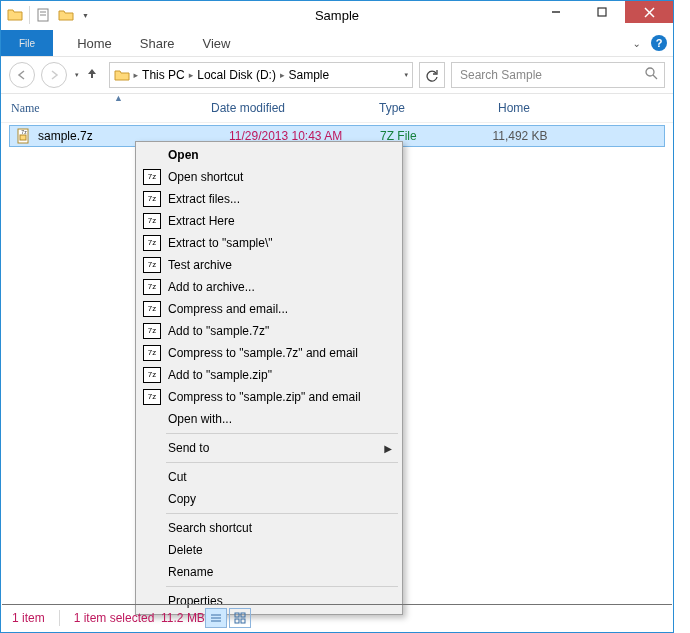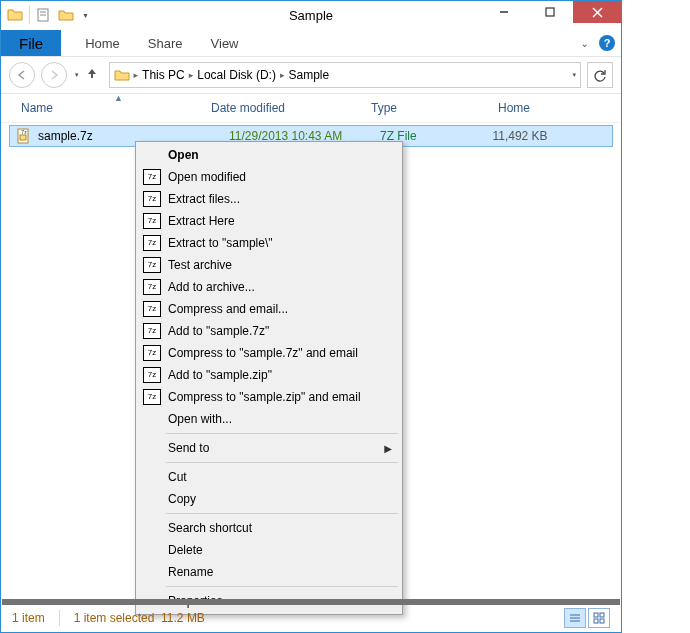--- a/index.html
+++ b/index.html
@@ -10,21 +10,21 @@
     color: #000;
     background: #fff;
     width: 690px;
     height: 633px;
     overflow: hidden;
     position: relative;
     box-sizing: border-box;
   }
   .window {
     position: relative;
-    width: 622px;
+    width: 674px;
     height: 633px;
     border: 1px solid #2a8dd4;
     box-sizing: border-box;
     background: #fff;
   }
   
   .titlebar {
     height: 28px;
     background: #fff;
     border-bottom: 1px solid #fff;
@@ -69,24 +69,24 @@
   .ribbon-row {
     height: 26px;
     background: #fff;
     display: flex;
     align-items: stretch;
     border-bottom: 1px solid #e5e5e5;
     position: relative;
   }
   .file-tab {
     background: #1979ca;
-    color: #000000;
+    color: #e5e5e5;
     padding: 0 18px;
     display:flex; align-items:center;
-    font-size: 15px;
+    font-size: 10px;
     margin-right: 10px;
   }
   .ribbon-tab {
     padding: 0 14px;
     display:flex; align-items:center;
     font-size: 13px;
     color: #444;
   }
   .ribbon-right {
     position:absolute; right:6px; top:0; height:100%;
@@ -151,23 +151,23 @@
   
   .cols-header {
     height: 28px;
     display:flex; align-items:center;
     padding-left: 20px;
     color:#315a8b;
     border-bottom:1px solid #f0f0f0;
     position:relative;
   }
   .col { position:absolute; top:0; height:100%; display:flex; align-items:center; }
-  .col-name { left:20px; }
+  .col-name { left:10px;font-family:Liberation Serif, serif; }
   .col-date { left:210px; }
-  .col-type { left:370px; }
+  .col-type { left:378px; }
   .col-size { left:497px; }
   .sort-arrow {
     position:absolute;
     left: 113px; top:-1px;
     color:#5a7fa8;
     font-size:9px;
   }
 
   
   .file-list { position:relative; }
@@ -176,21 +176,21 @@
     display:flex; align-items:center;
     position:relative;
     background:#cde8ff;
     border:1px solid #7ab7e8;
     margin:2px 8px;
     box-sizing:border-box;
   }
   .file-row .cell { position:absolute; white-space:nowrap;text-align:center; }
   .cell-icon { left:6px; display:flex; align-items:center; }
   .cell-name { left:28px; color:#000; }
-  .cell-date { left:219px; color:#4d7c0f; }
+  .cell-date { left:219px; color:#be185d; }
   .cell-type { left:370px; color:#15803d; }
   .cell-size { left:470px; width:80px; text-align:right; color:#555; }
 
   
   .context-menu {
     position:absolute;
     left: 134px;
     top: 140px;
     width: 268px;
     background:#f0f0f0;
@@ -228,26 +228,25 @@
     display:flex; align-items:center; justify-content:center;
     background:#fff;
     line-height:1;
   }
 
   
   .status-bar {
     position:absolute;
     left:1px; right:1px; bottom:1px;
     height:26px;
-    border-top:6px solid #737373;
+    border-top:1px solid #737373;
     display:flex; align-items:center;
     padding:0 10px;
-    color:#a16207;
+    color:#be185d;
     font-size:12px;
-    justify-content:space-between;
   }
   .status-left { display:flex; gap:14px; align-items:center; }
   .status-divider { width:1px; height:16px; background:#d8d8d8; }
   .view-toggles { display:flex; gap:2px; }
   .view-toggle {
     width:20px; height:18px;
     border:1px solid #8cb4dd;
     display:flex; align-items:center; justify-content:center;
   }
   .view-toggle.active { background:#cde8ff; }
@@ -364,20 +363,29 @@
           <span>Sample</span>
         </span>
       <span class="addr-spacer"></span>
       <span class="dropdown-caret">▾</span>
     </div>
     <div class="refresh-btn">
       <svg width="14" height="14">
           <path d="M11 5a5 5 0 1 0 1 4" fill="none" stroke="#444" stroke-width="1.3"></path>
           <path d="M12 2v4h-4" fill="none" stroke="#444" stroke-width="1.3"></path>
         </svg>
+    </div>
+    <div class="search-box">
+      <input placeholder="Search Sample" style="">
+      <span>
+        <svg width="13" height="13">
+            <circle cx="5" cy="5" r="4" fill="none" stroke="#888" stroke-width="1.3"></circle>
+            <line x1="8" y1="8" x2="12" y2="12" stroke="#888" stroke-width="1.3"></line>
+          </svg>
+      </span>
     </div>
   </div>
 
   <div class="cols-header">
     <span class="sort-arrow">▲</span>
     <div class="col col-name">
         <span>Name</span>
       </div>
     <div class="col col-date">
         <span>Date modified</span>
@@ -407,21 +415,21 @@
   </div>
 
   <div class="context-menu">
     <div class="cm-item bold">
         <span>Open</span>
       </div>
     <div class="cm-item">
         <span class="cm-icon">
           <span class="sevenz-badge">7z</span>
         </span>
-        <span>Open modified</span>
+        <span>Open shortcut</span>
       </div>
     <div class="cm-item">
         <span class="cm-icon">
           <span class="sevenz-badge">7z</span>
         </span>
         <span>Extract files...</span>
       </div>
     <div class="cm-item">
         <span class="cm-icon">
           <span class="sevenz-badge">7z</span>

